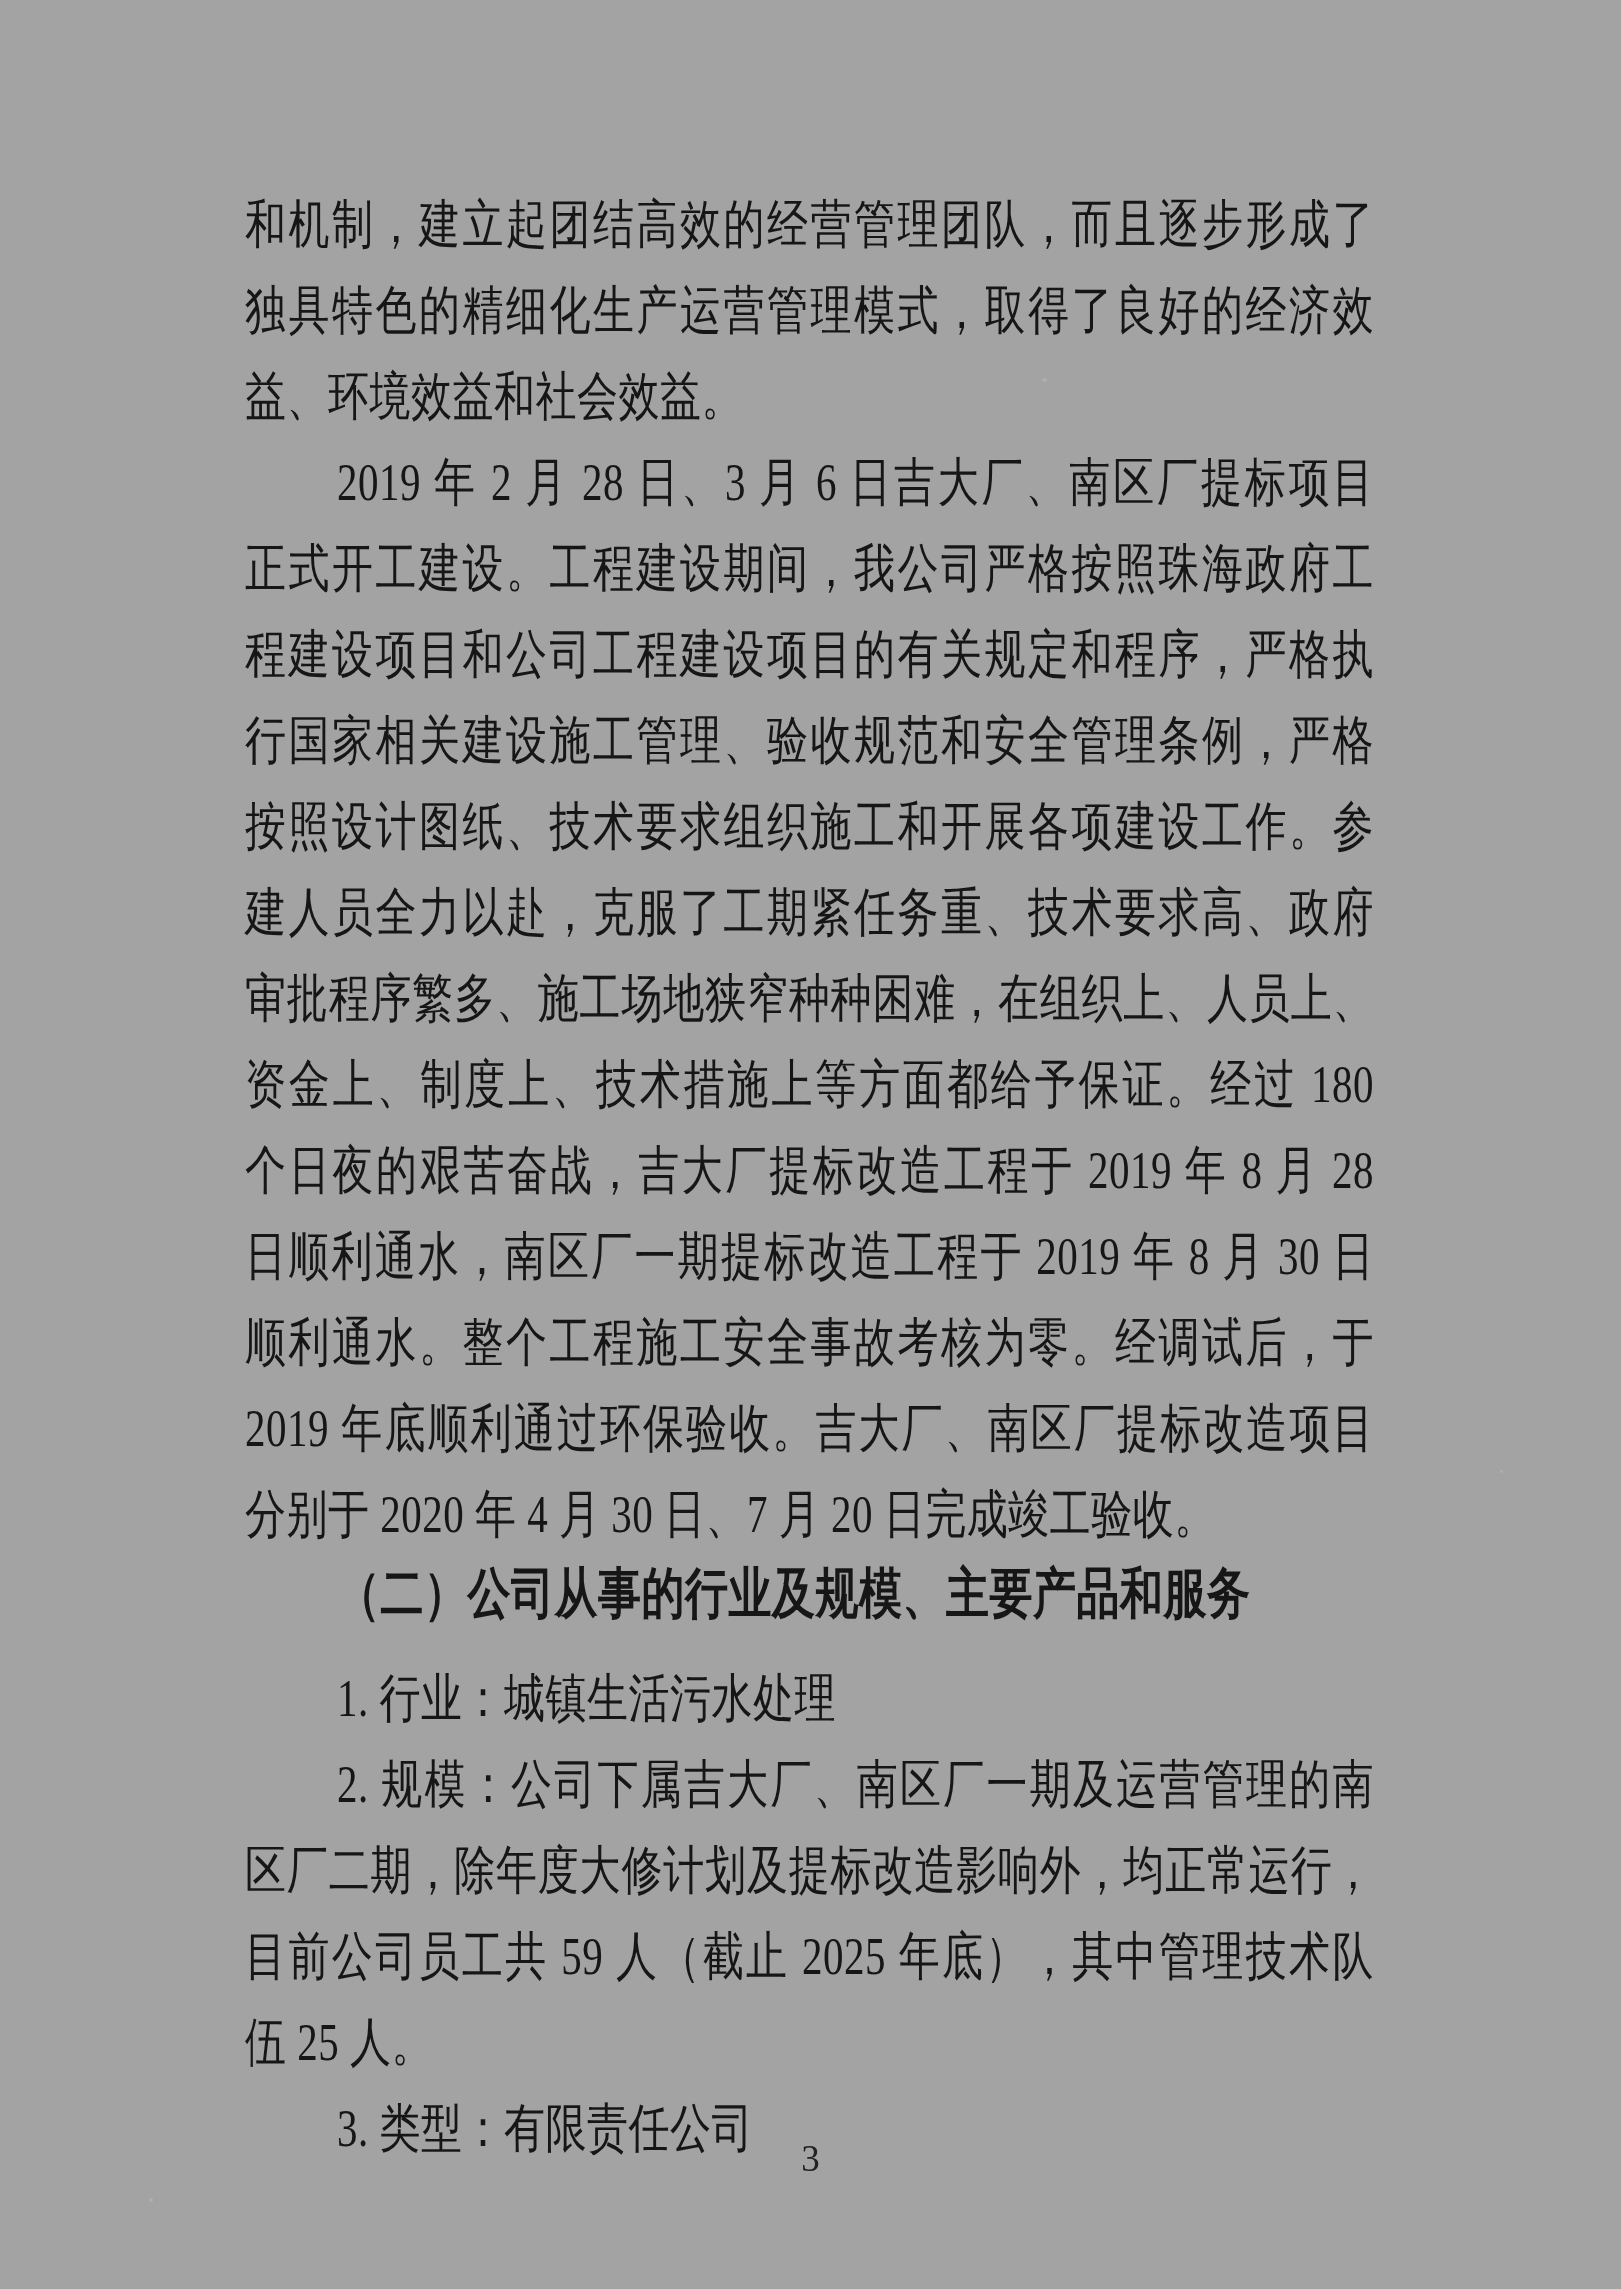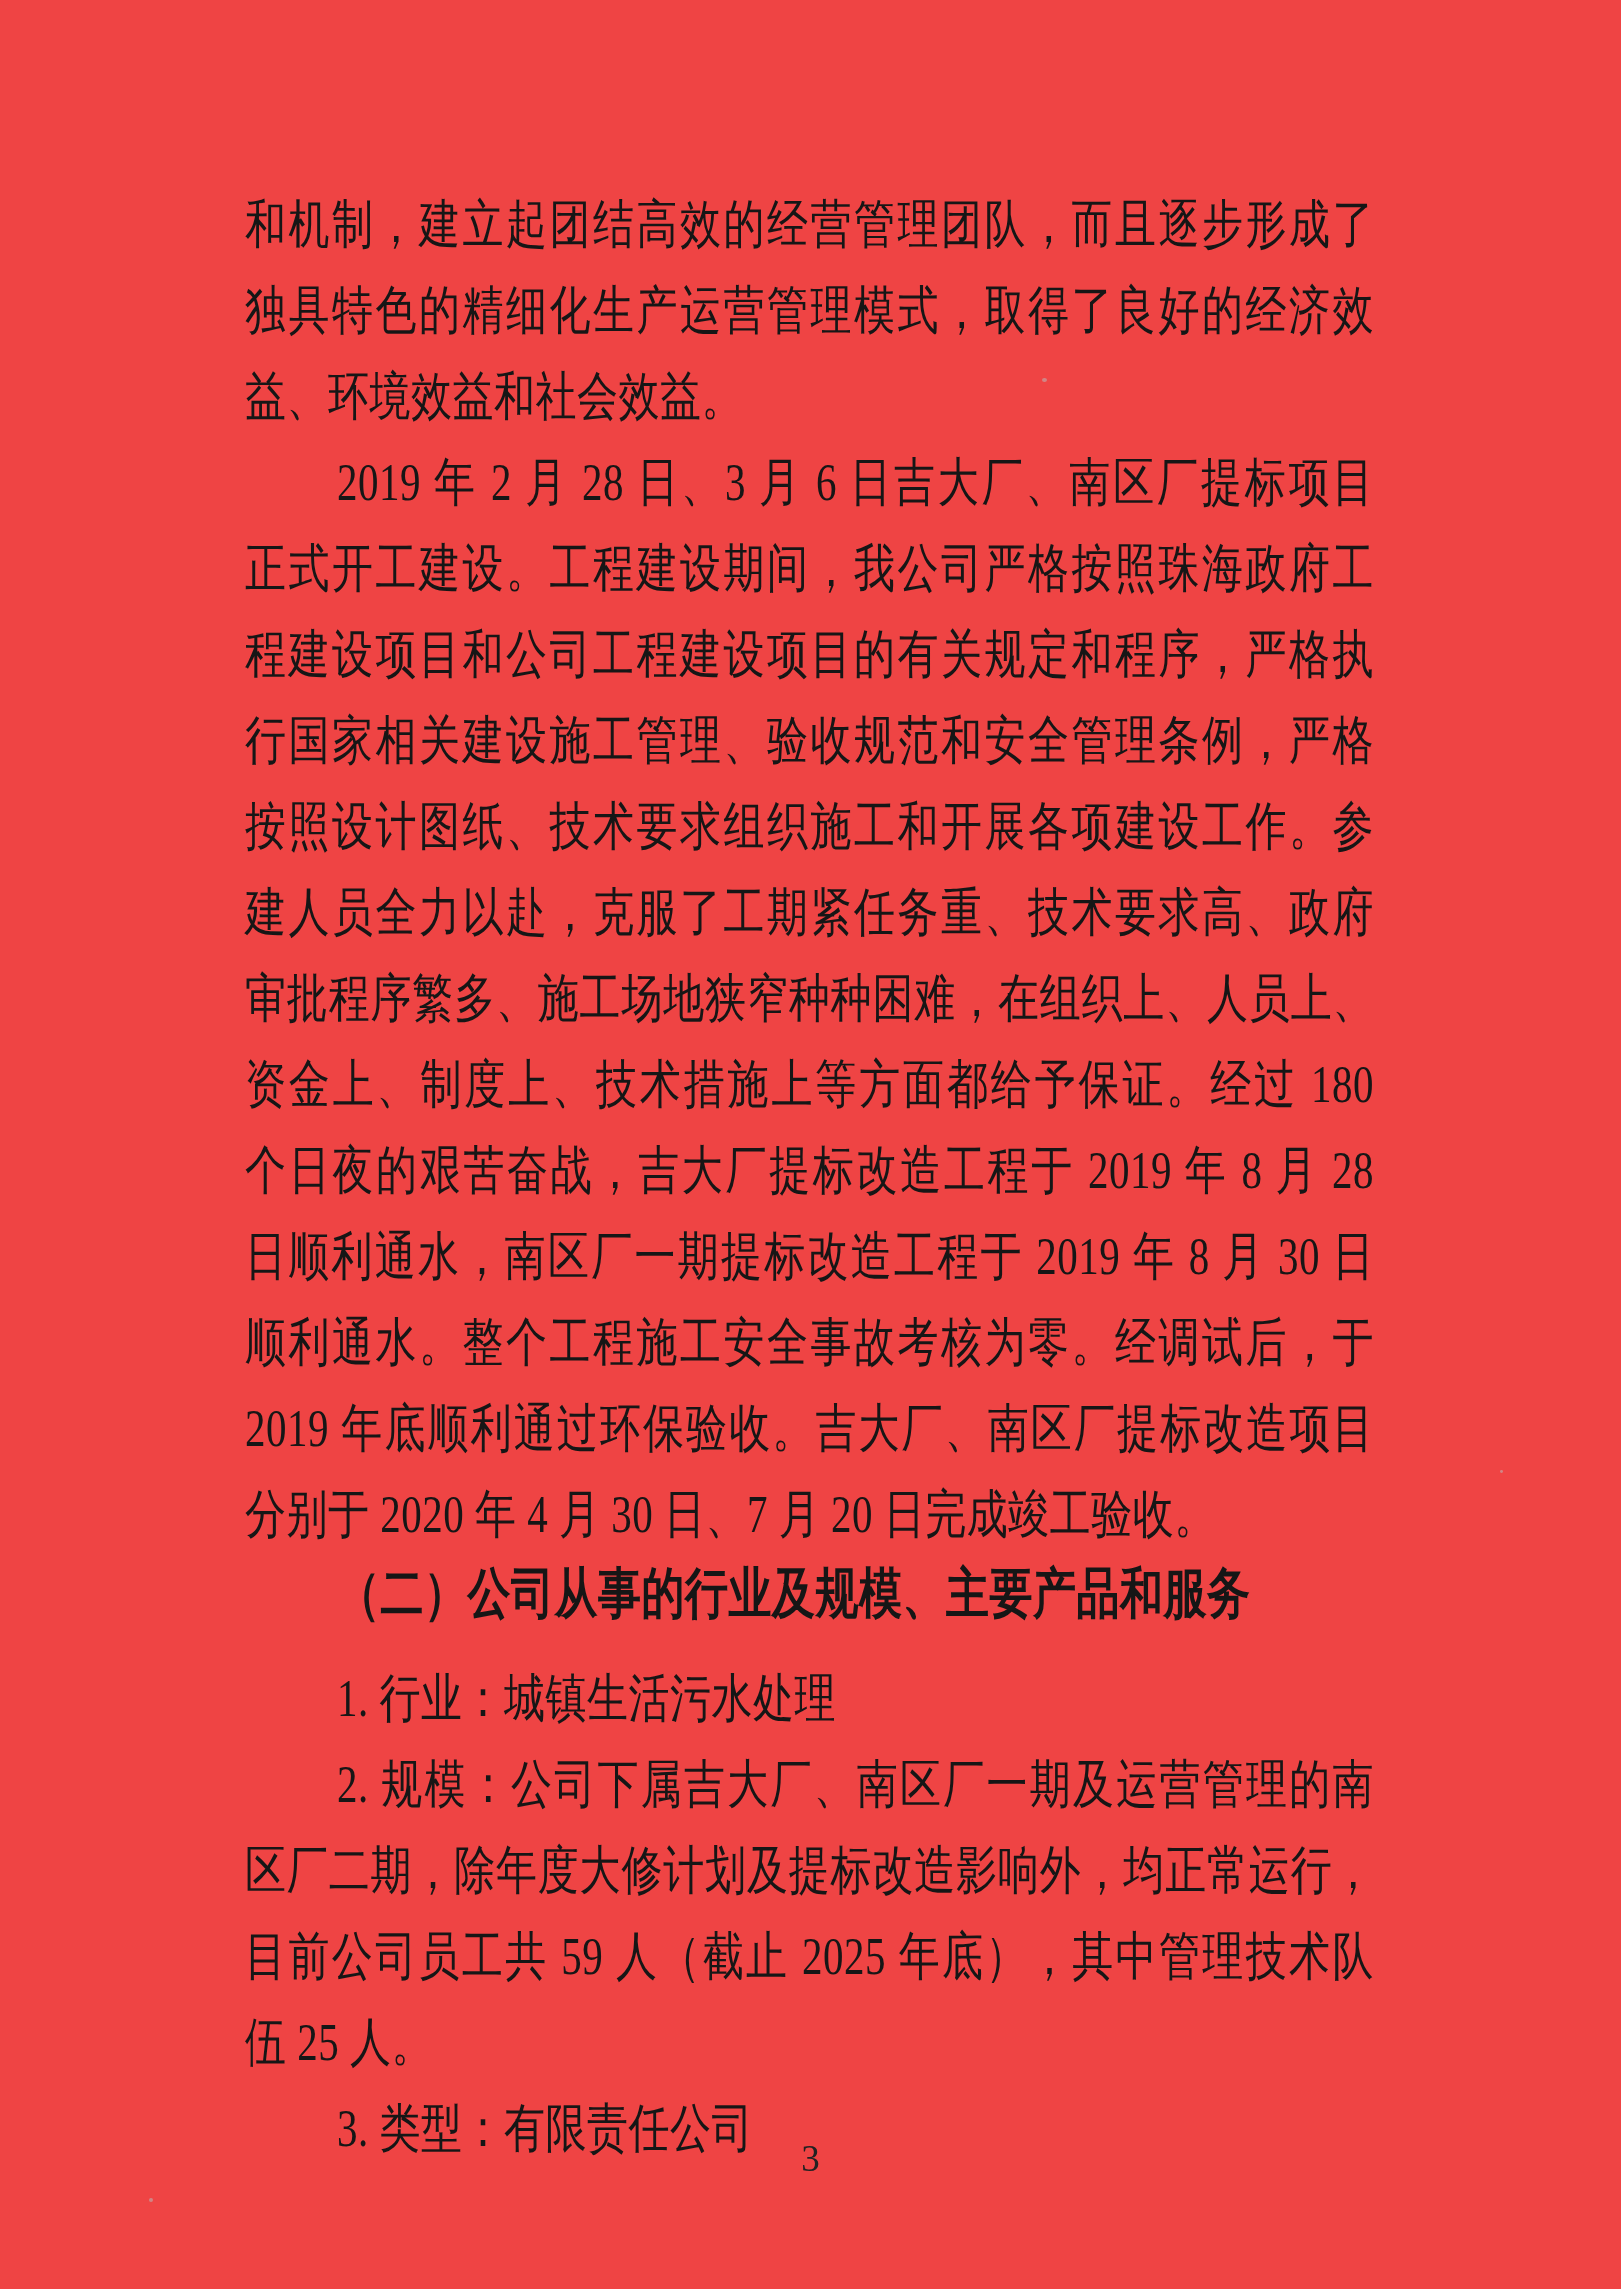--- a/index.html
+++ b/index.html
@@ -4,21 +4,21 @@
 <style>
   html, body {
     margin: 0;
     padding: 0;
     background: #e8e8e8;
   }
   .page {
     position: relative;
     width: 1621px;
     height: 2290px;
-    background: #ef4444;
+    background: #a3a3a3;
     overflow: hidden;
     font-family: "Liberation Serif", "DejaVu Serif", serif;
     color: #161616;
   }
   .body-block {
     position: absolute;
     left: 245px;
     top: 181px;
     width: 1129px;
   }

